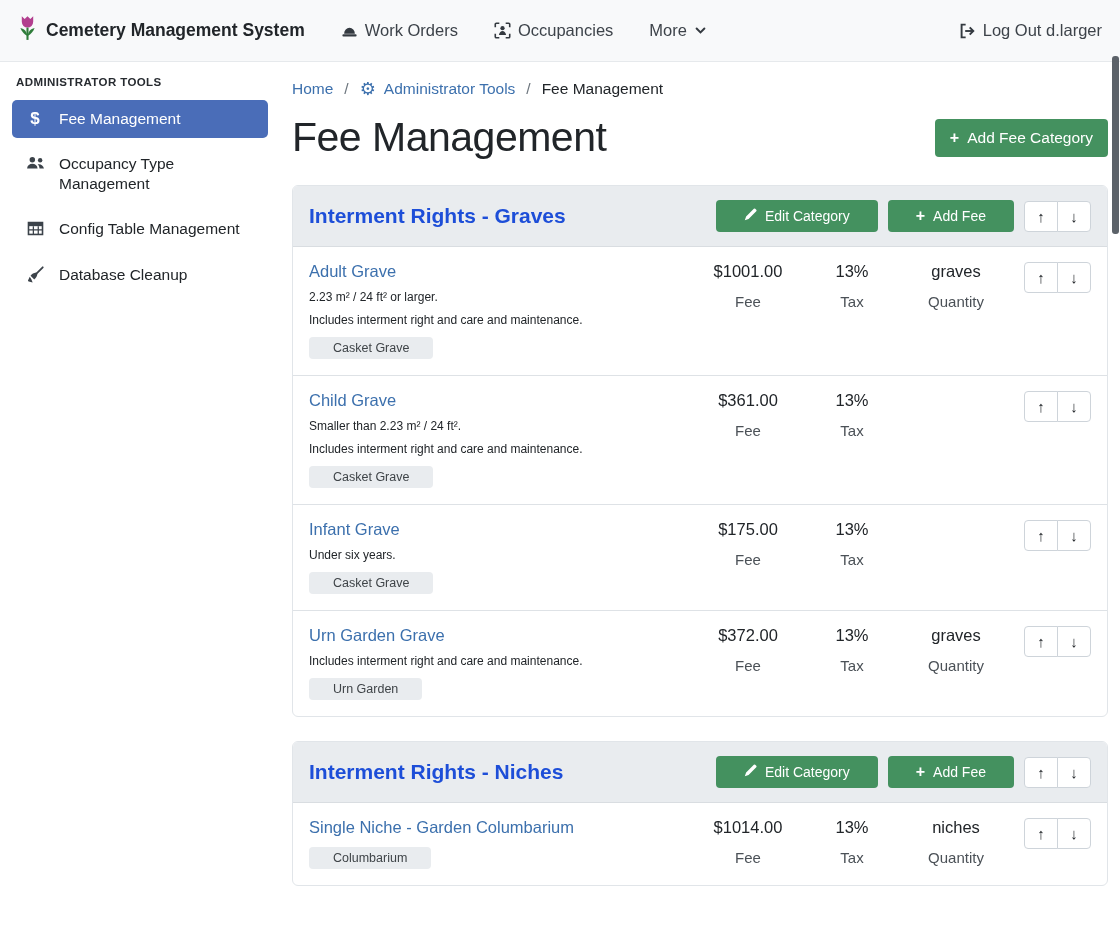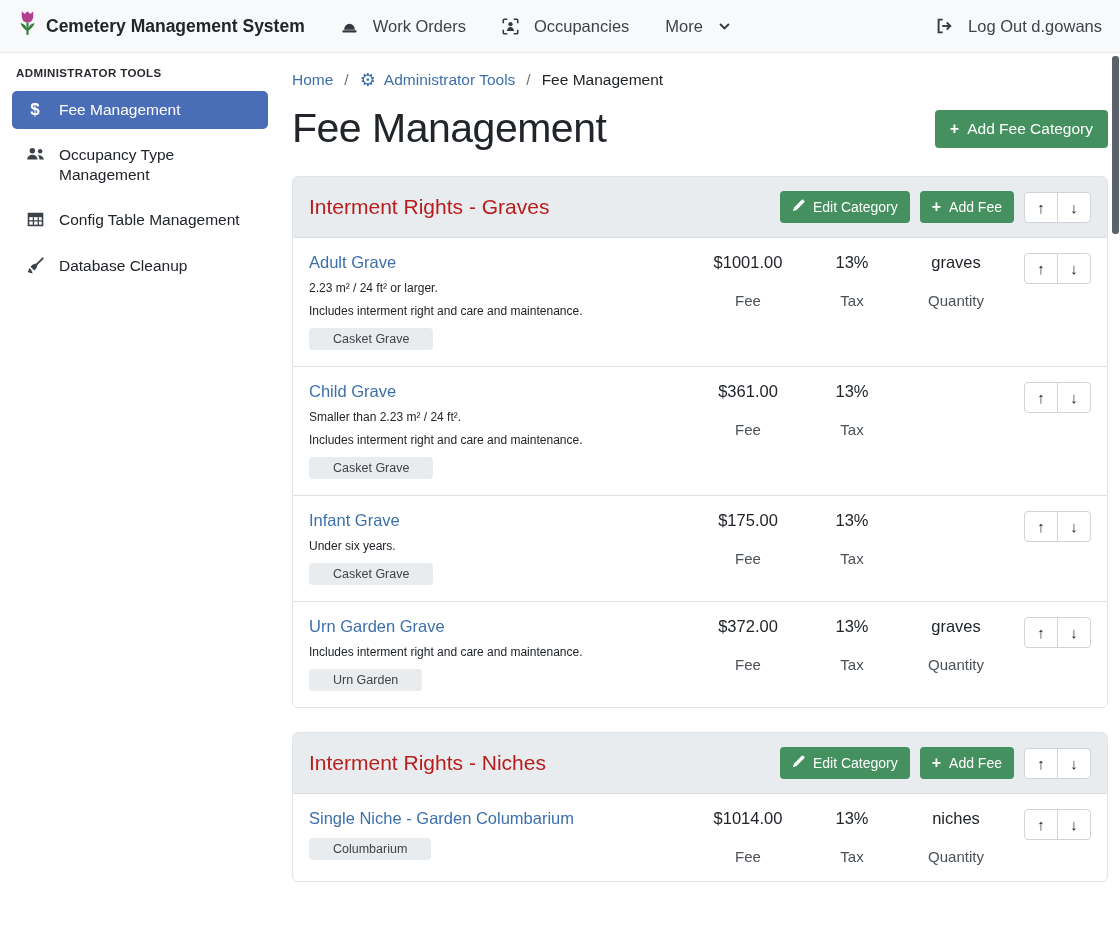--- a/index.html
+++ b/index.html
@@ -2,24 +2,24 @@
 <html><head>
 <meta charset="utf-8">
 <style>
   *{box-sizing:border-box;margin:0;padding:0}
   html,body{width:1120px;height:939px;overflow:hidden;background:#fff;
     font-family:"Liberation Sans","DejaVu Sans",sans-serif;color:#212529}
   a{text-decoration:none;cursor:pointer}
   button{font-family:inherit;cursor:pointer}
 
   
-  .navbar{height:53px;background:#f8f9fa;display:flex;align-items:center;
+  .navbar{height:62px;background:#f8f9fa;display:flex;align-items:center;
     padding:0 18px;border-bottom:1px solid #e6e9ec}
   .brand{display:flex;align-items:center;gap:9px;font-weight:700;font-size:17.5px;color:#212529}
-  .nav-link{display:flex;align-items:center;gap:15px;font-size:16.5px;color:#3d434a;margin-left:36px}
+  .nav-link{display:flex;align-items:center;gap:7px;font-size:16.5px;color:#3d434a;margin-left:36px}
   .nav-link .ico{display:inline-flex;color:#343a40}
   .logout{margin-left:auto}
 
   
   .layout{display:flex;height:886px}
   .sidebar{width:280px;flex-shrink:0;padding-top:14px}
   .sidebar-heading{padding:0 16px 12px;font-size:11.5px;font-weight:700;
     letter-spacing:.4px;color:#272b30}
   .side-item{display:flex;gap:13px;align-items:flex-start;margin:0 12px 7px;
     padding:9px 12px;border-radius:5px;font-size:15.5px;color:#212529;line-height:1.3;cursor:pointer}
@@ -37,45 +37,45 @@
   .crumb-current{color:#212529}
   .gear{color:#3c70ad;font-size:18px;line-height:1}
   .crumb-admin{display:flex;align-items:center;gap:8px}
 
   .page-head{display:flex;justify-content:space-between;align-items:center;margin:0 0 24px}
   h1{font-size:41px;font-weight:500;letter-spacing:-.5px}
 
   .btn{border:none;border-radius:4px;display:inline-flex;align-items:center;gap:8px}
   .btn-green{background:#44915f;color:#fff}
   .btn-lg{font-size:15.5px;padding:10px 15px}
-  .btn-sm{font-size:14px;padding:8px 12px}
+  .btn-sm{font-size:14px;padding:8px 28px}
   .plus{font-weight:700;font-size:16px;line-height:1}
 
   .card{border:1px solid #e1e5e9;border-radius:6px;margin-bottom:24px;overflow:hidden;background:#fff}
   .card-header{background:#e9ecef;padding:14px 16px;display:flex;align-items:center;
     justify-content:space-between;border-bottom:1px solid #d9dde1}
-  .card-title{font-size:21px;font-weight:400;color:#b91c1c}
+  .card-title{font-size:21px;font-weight:700;color:#1d4ed8}
   .header-actions{display:flex;align-items:center;gap:10px}
 
   .btn-group{display:inline-flex}
   .btn-outline{background:#fff;border:1px solid #ced4da;color:#212529;width:34px;height:31px;
     font-size:15px;display:inline-flex;align-items:center;justify-content:center}
   .btn-outline:first-child{border-radius:4px 0 0 4px}
   .btn-outline:last-child{border-radius:0 4px 4px 0;margin-left:-1px}
 
   .fee-row{display:flex;padding:15px 16px 16px;border-top:1px solid #dee2e6;align-items:flex-start}
   .card-body .fee-row:first-child{border-top:none}
   .fee-main{flex:1;min-width:0;padding-right:8px}
   .fee-name{color:#3c70ad;font-weight:400;font-size:16.5px;display:inline-block}
   .fee-desc{font-size:12px;margin-top:9px;color:#212529}
   .badge{display:inline-block;background:#e9ecef;color:#3f4448;font-size:12.5px;
     padding:4px 24px;border-radius:4px;margin-top:10px}
   .fee-col{width:100px;text-align:center;margin-left:4px;flex-shrink:0}
   .fee-col .val{font-size:16.5px}
-  .fee-col .lbl{font-size:15px;color:#4b5157;margin-top:20px}
+  .fee-col .lbl{font-size:15px;color:#4b5157;margin-top:12px}
   .row-btns{margin-left:18px;flex-shrink:0}
 
   .scroll-thumb{position:fixed;right:1px;top:56px;width:7px;height:178px;
     background:#5c6269;border-radius:3px}
 </style>
 </head>
 <body>
 
 <nav class="navbar">
   <div class="brand">
@@ -124,21 +124,21 @@
   </a>
 
   <a class="nav-link logout">
     <span class="ico">
       <svg width="18" height="18" viewBox="0 0 16 16" fill="none" stroke="currentColor" stroke-width="1.7">
         <path d="M6.8 2.3H3.2v11.4h3.6"></path>
         <path d="M10.4 4.8 13.6 8l-3.2 3.2"></path>
         <path d="M13.2 8H6.4"></path>
       </svg>
     </span>
-    <span>Log Out d.gowans</span>
+    <span>Log Out d.larger</span>
   </a>
 </nav>
 
 <div class="layout">
 
   <aside class="sidebar">
     <div class="sidebar-heading">ADMINISTRATOR TOOLS</div>
 
     <div class="side-item active">
       <span class="ico dollar">$</span>

